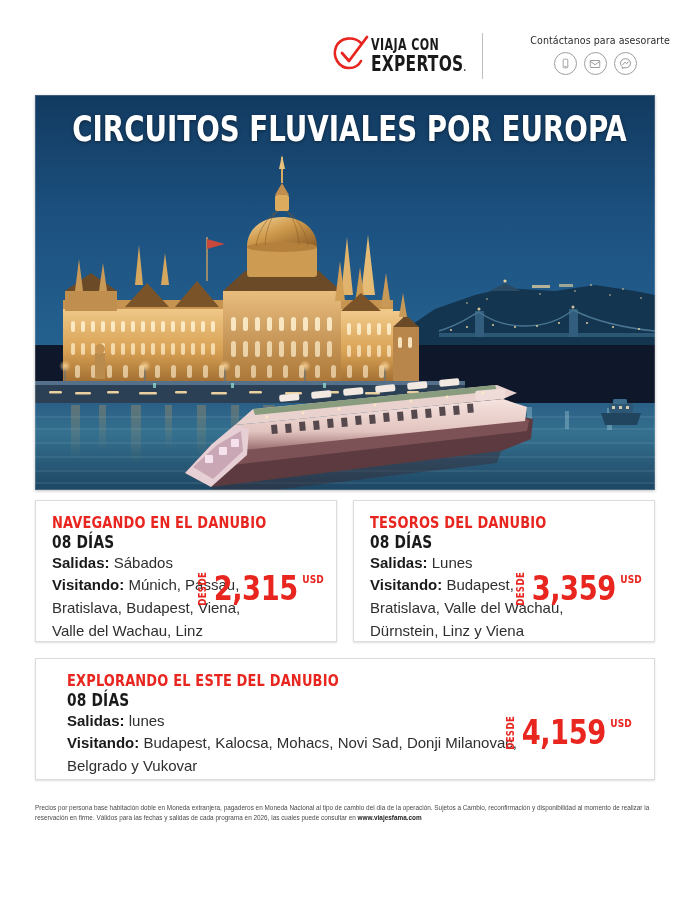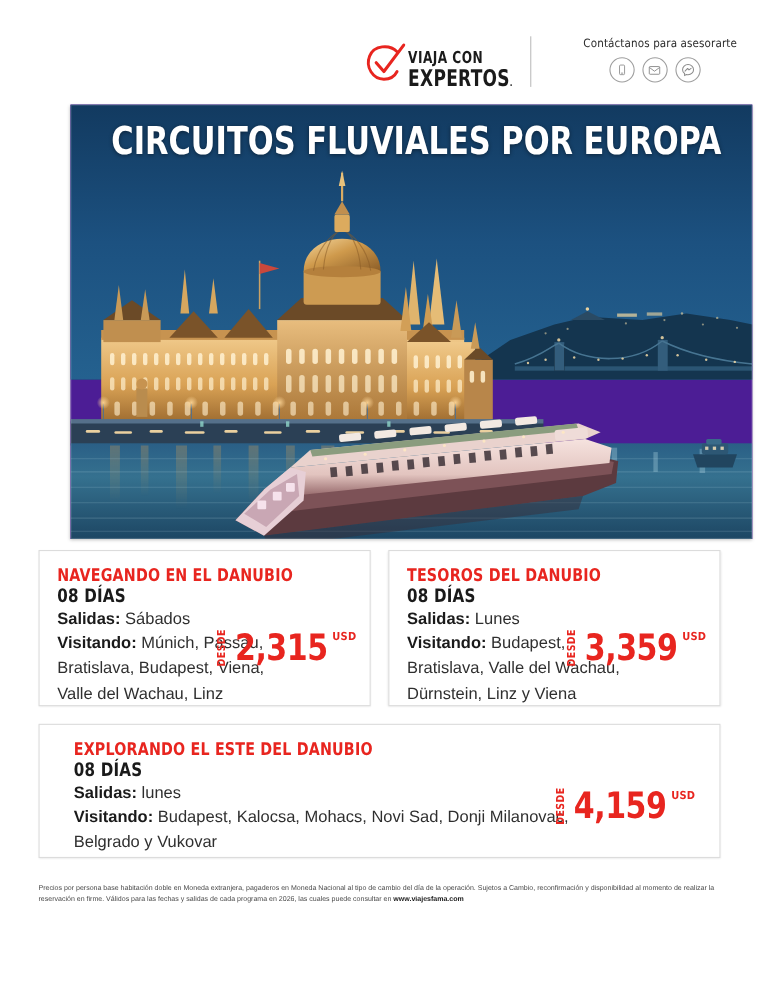--- a/index.html
+++ b/index.html
@@ -5,21 +5,21 @@
   html,body{margin:0;padding:0;}
   body{
     width:690px;height:900px;background:#ffffff;
     font-family:"Liberation Sans",sans-serif;
     -webkit-font-smoothing:antialiased;overflow:hidden;
   }
   .page{position:relative;width:690px;height:900px;background:#fff;}
 
   
   .header{position:absolute;left:0;top:0;width:690px;height:95px;background:#fff;}
-  .logo-block{position:absolute;left:330px;top:30px;width:140px;height:52px;display:flex;align-items:flex-end;}
+  .logo-block{position:absolute;left:330px;top:30px;width:140px;height:52px;display:flex;align-items:center;}
   .logo-mark{width:40px;height:44px;flex:0 0 40px;margin-right:1px;position:relative;}
   .logo-words{display:flex;flex-direction:column;justify-content:center;line-height:1;}
   .logo-l1{font-family:"Liberation Sans Narrow","DejaVu Sans Condensed","Liberation Sans",sans-serif;
     font-weight:bold;font-size:15px;letter-spacing:.5px;color:#1a1a1a;
     transform:scaleX(.82);transform-origin:left center;white-space:nowrap;}
   .logo-l2{font-family:"Liberation Sans Narrow","DejaVu Sans Condensed","Liberation Sans",sans-serif;
     font-weight:bold;font-size:21px;letter-spacing:.3px;color:#1a1a1a;margin-top:1px;
     transform:scaleX(.82);transform-origin:left center;white-space:nowrap;}
   .logo-l2 .reg{font-size:9px;vertical-align:baseline;}
 
@@ -27,21 +27,21 @@
 
   .contact{position:absolute;left:520px;top:34px;width:150px;text-align:right;}
   .contact-text{font-family:"Liberation Sans Narrow","DejaVu Sans Condensed","Liberation Sans",sans-serif;
     font-size:10.5px;color:#2b2b2b;letter-spacing:.1px;white-space:nowrap;}
   .contact-icons{margin-top:6px;display:flex;justify-content:center;gap:7px;}
   .cicon{width:21px;height:21px;border:1.1px solid #9e9e9e;border-radius:50%;
     display:flex;align-items:center;justify-content:center;color:#8a8a8a;}
 
   
   .hero{position:absolute;left:35px;top:95px;width:620px;height:395px;overflow:hidden;
-    background:#4c1d95;box-shadow:0 1px 3px rgba(0,0,0,.25);margin-left:29px;}
+    background:#0f172a;box-shadow:0 1px 3px rgba(0,0,0,.25);}
   .hero svg{display:block;width:620px;height:395px;}
   .hero-title{position:absolute;left:0;top:14px;width:620px;text-align:center;z-index:5;
     font-family:"Liberation Sans Narrow","DejaVu Sans Condensed","Liberation Sans",sans-serif;
     font-weight:bold;font-size:35px;letter-spacing:0px;color:#fff;white-space:nowrap;
     transform:scaleX(.88);transform-origin:center center;
     text-shadow:0 1px 4px rgba(0,0,0,.45);}
 
   
   .cards{position:absolute;left:35px;top:500px;width:620px;}
   .row{display:flex;gap:16px;}

